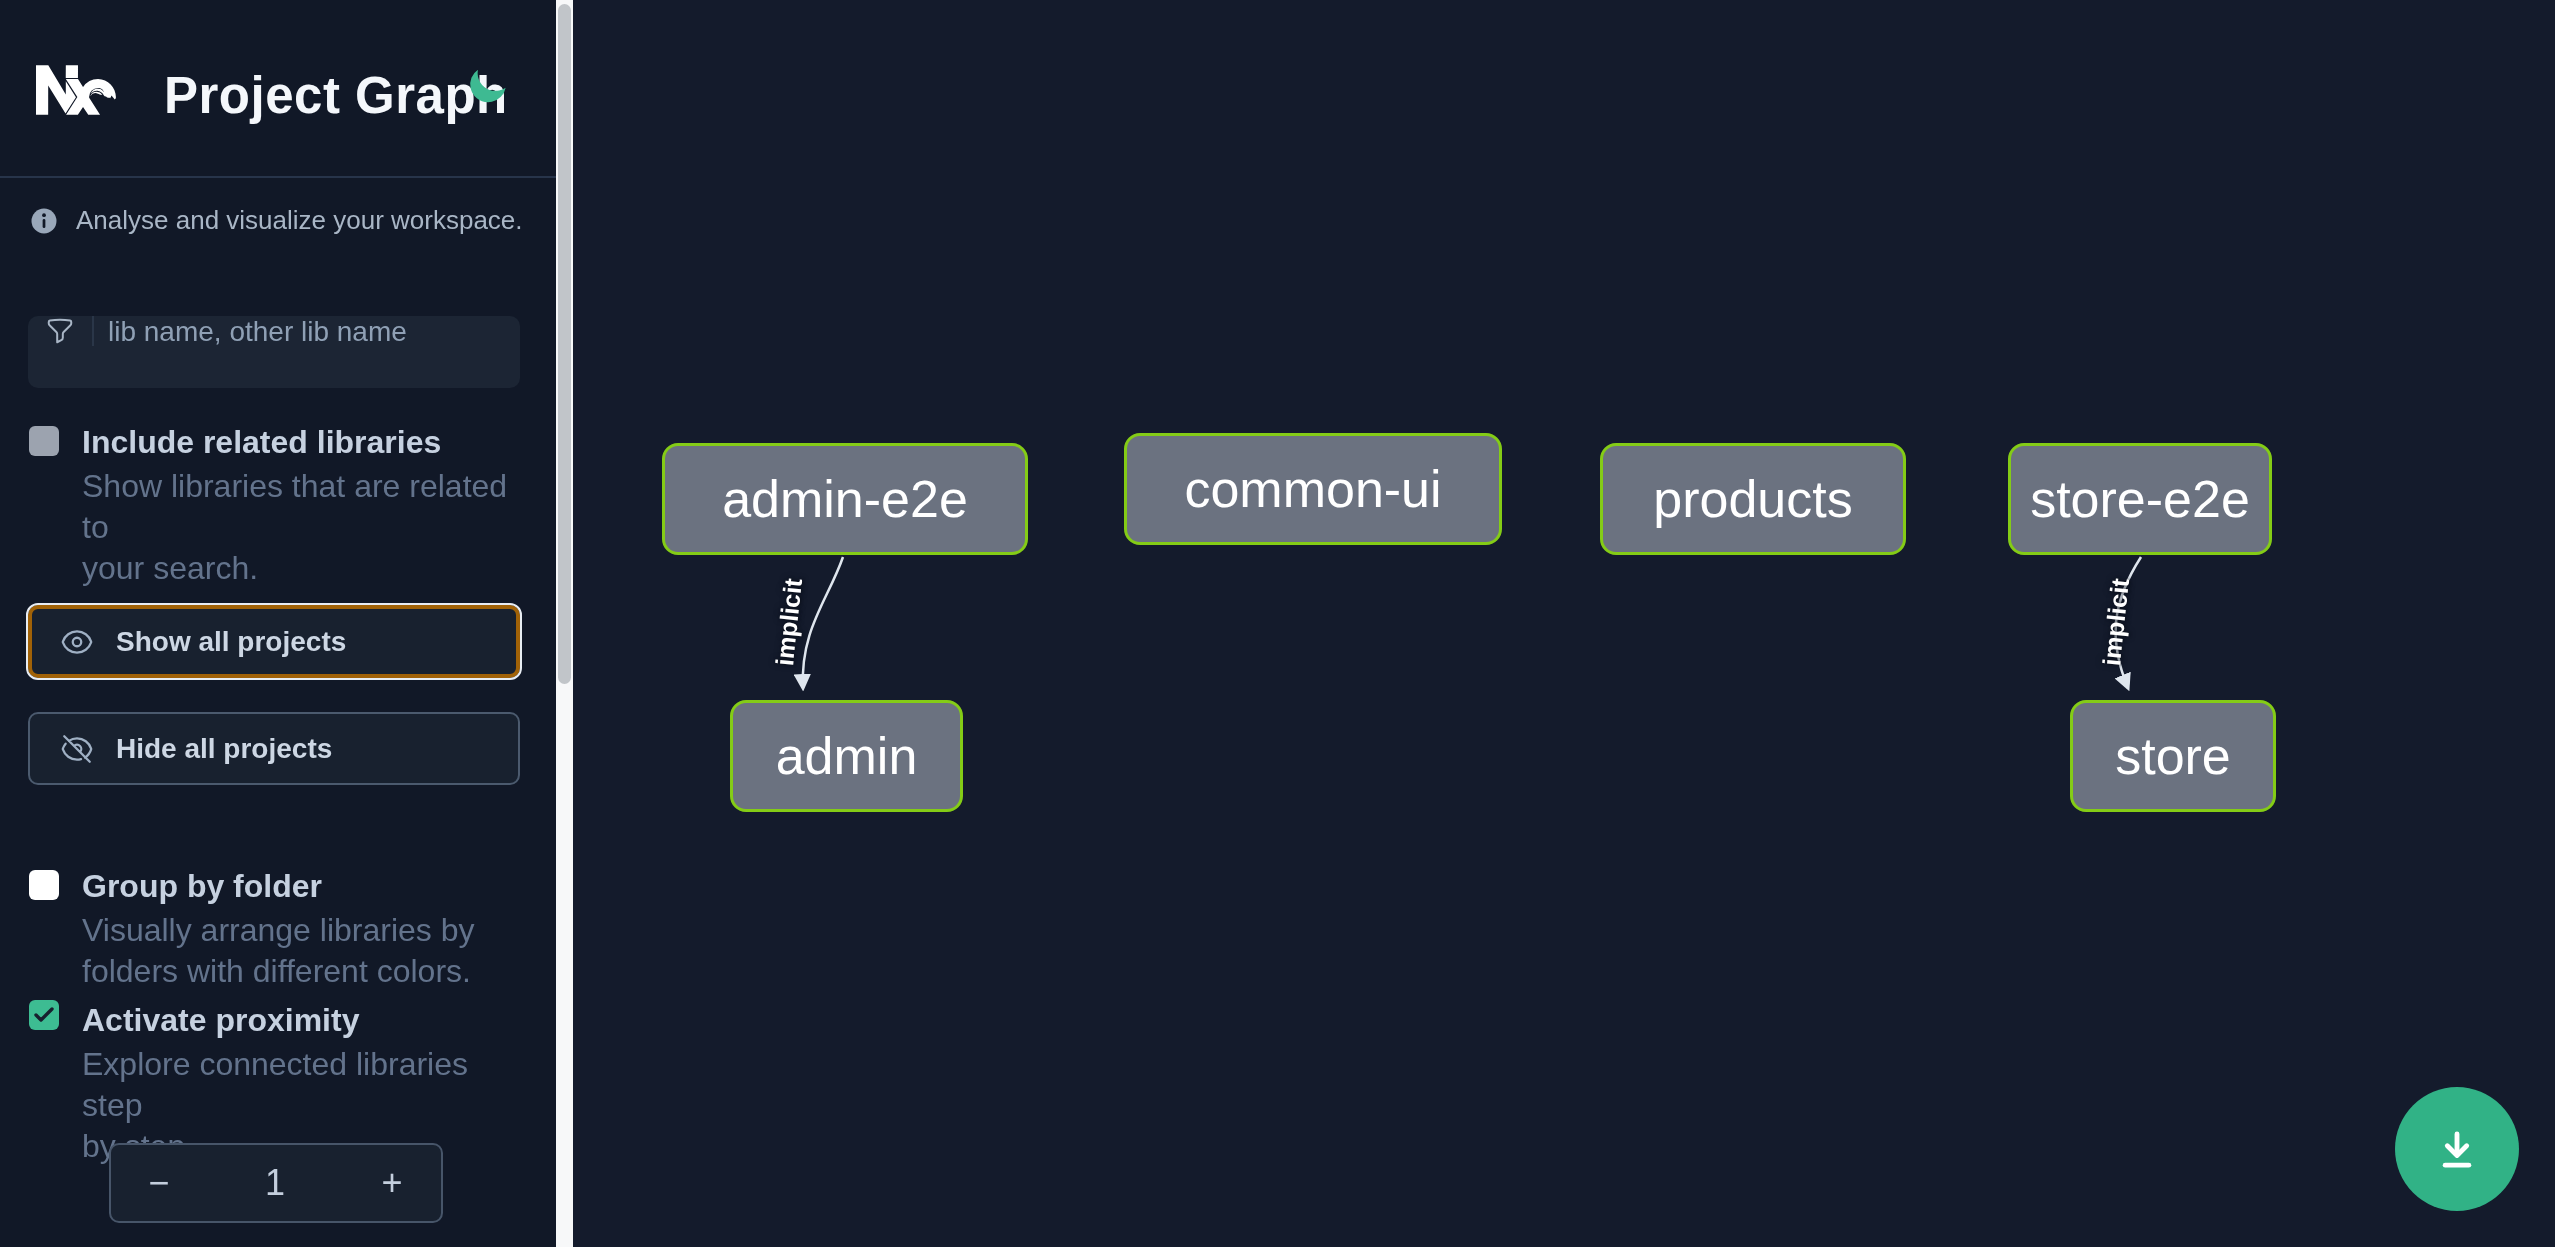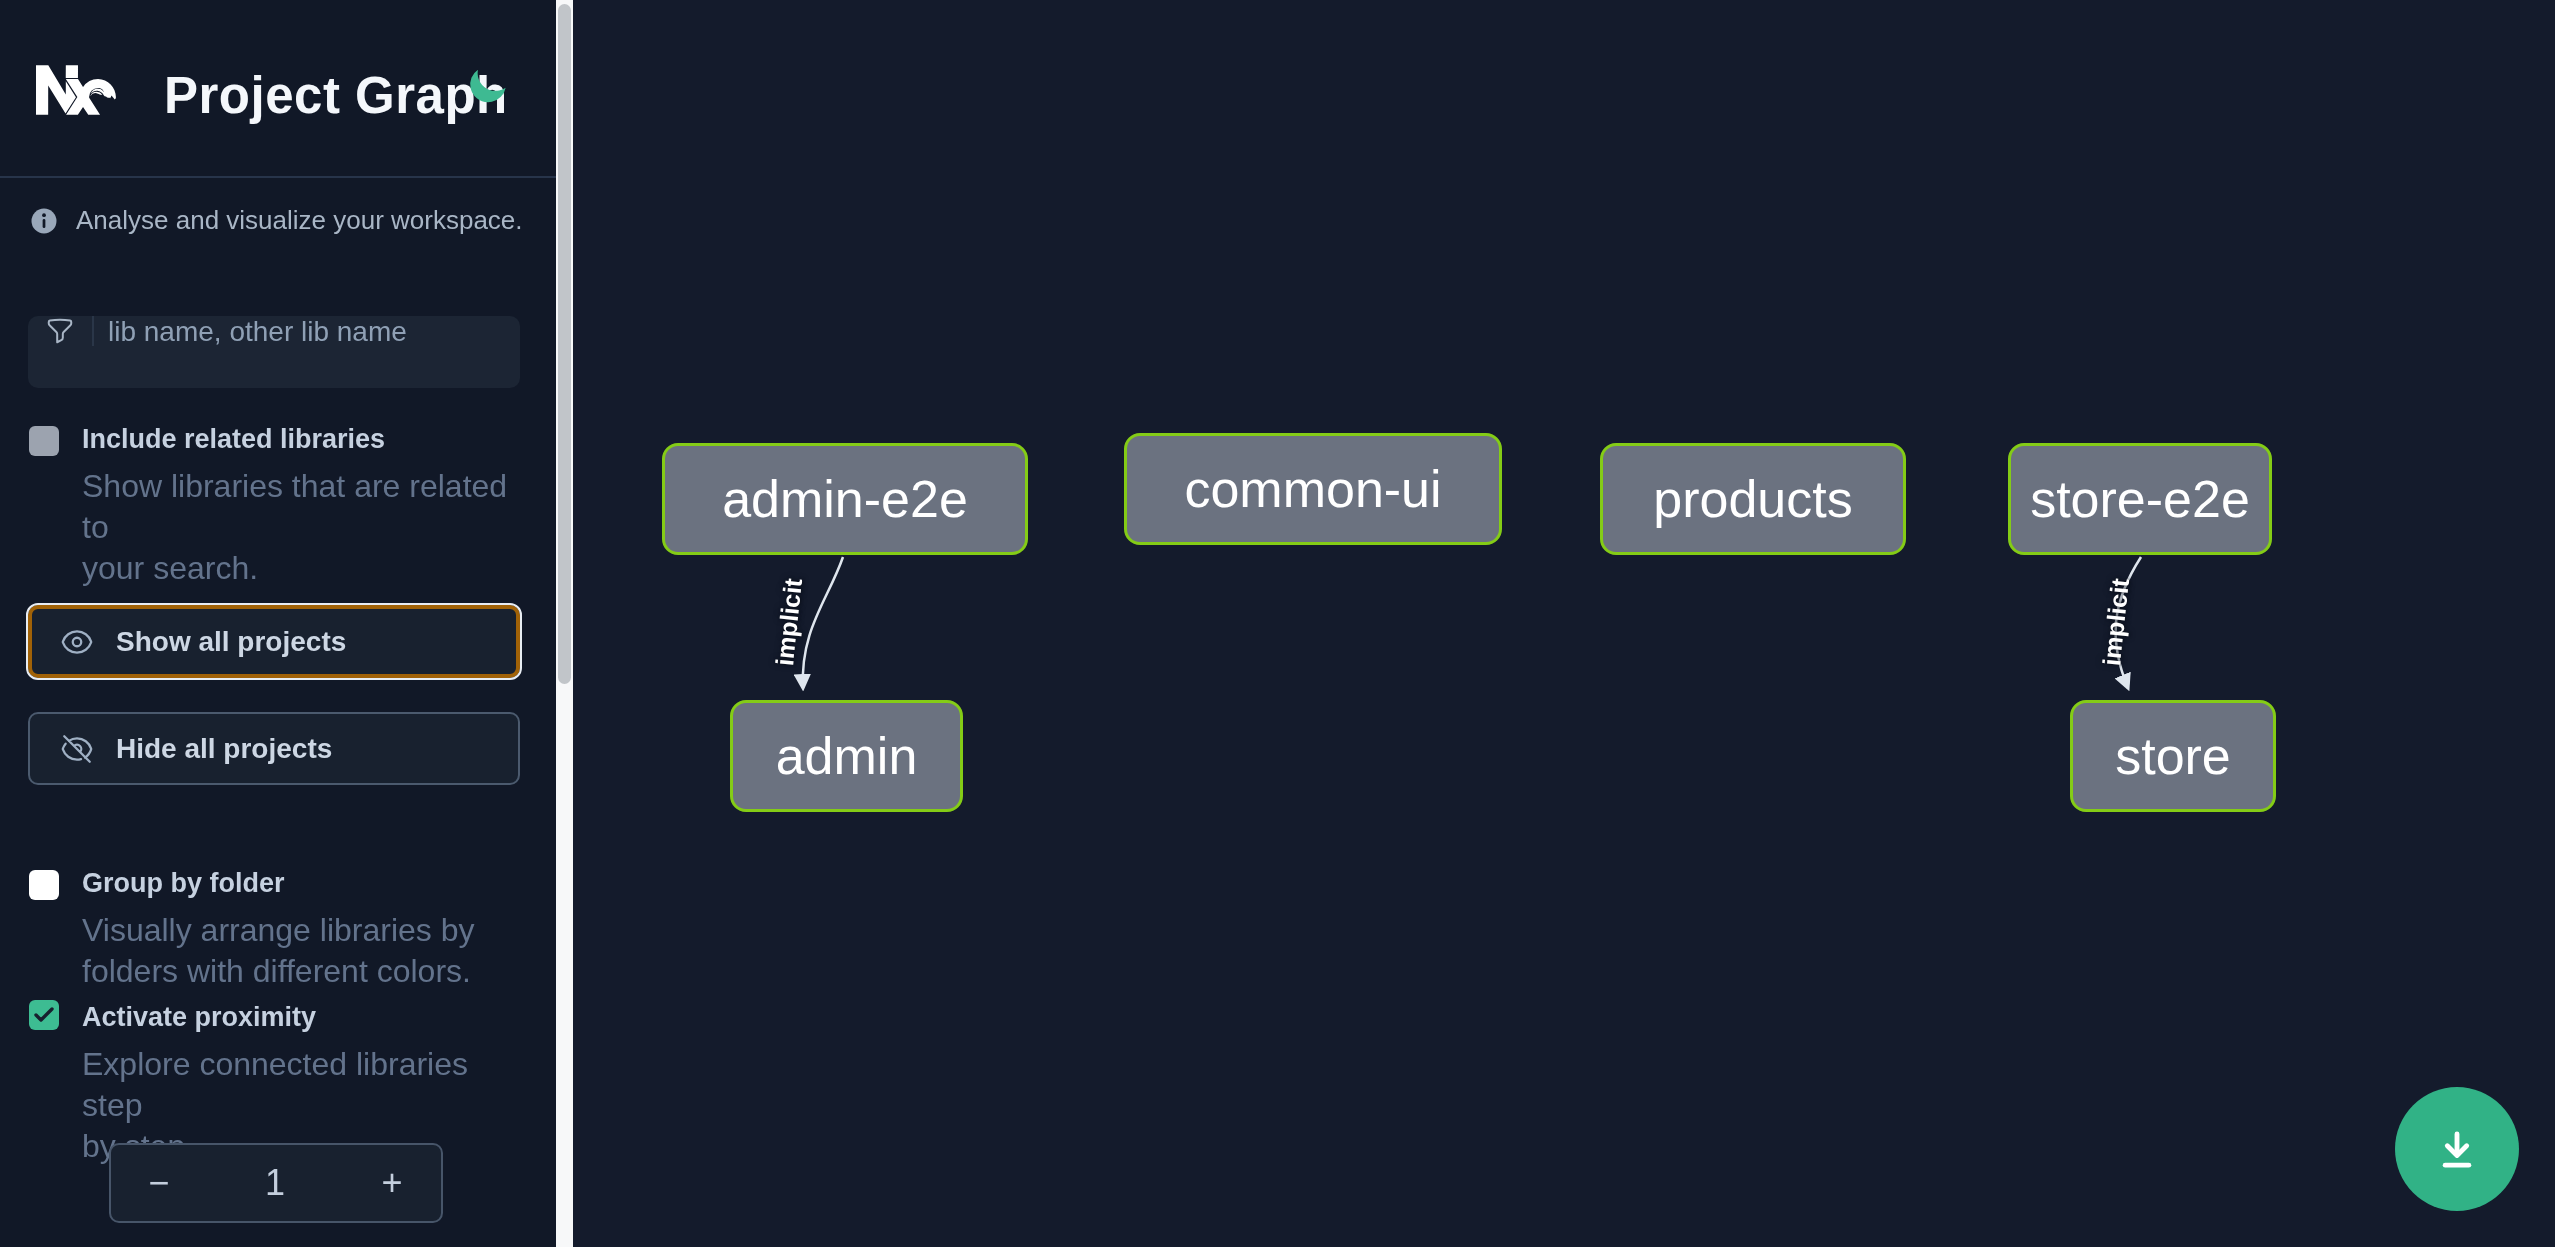--- a/index.html
+++ b/index.html
@@ -16,21 +16,21 @@
   
   .search-box{position:absolute;left:28px;top:316px;width:492px;height:72px;background:#1c2534;border-radius:10px;display:flex;align-items:flex-start;}
   .search-iconcell{width:64px;display:flex;align-items:center;justify-content:center;border-right:2px solid #2a3648;}
   .search-box input{flex:1;background:transparent;border:none;outline:none;color:#dbe4f0;font-size:28px;font-family:"Liberation Sans",sans-serif;padding:0 4px 0 14px;}
   .search-box input::placeholder{color:#8fa0b5;}
   
   .cb{position:absolute;left:29px;width:30px;height:30px;border-radius:6px;cursor:pointer;}
   .cb-gray{background:#9ca3af;}
   .cb-white{background:#ffffff;}
   .cb-green{background:#3dbc92;display:flex;align-items:center;justify-content:center;}
-  .opt-label{position:absolute;left:82px;font-size:27px;font-weight:700;color:#c6d1e0;}
+  .opt-label{position:absolute;left:82px;font-size:32px;font-weight:700;color:#c6d1e0;}
   .opt-desc{position:absolute;left:82px;width:440px;font-size:32px;line-height:41px;color:#63738c;white-space:pre-line;}
   
   .side-btn{position:absolute;left:28px;width:492px;height:73px;box-sizing:border-box;
     background:#18212f;border:2px solid #4b5a6e;border-radius:10px;display:flex;align-items:center;
     color:#cdd7e4;font-size:28px;font-weight:600;font-family:"Liberation Sans",sans-serif;cursor:pointer;padding:0 0 0 30px;gap:22px;}
   .side-btn.focused{border:4px solid #a16207;outline:2px solid #e8edf3;padding-left:28px;}
   
   .stepper{position:absolute;left:109px;top:1143px;width:334px;height:80px;box-sizing:border-box;display:flex;
     border:2px solid #475569;border-radius:10px;background:#18212f;overflow:hidden;}
   .stepper .seg{display:flex;align-items:center;justify-content:center;box-sizing:border-box;cursor:pointer;background:transparent;border:none;color:#c3cedd;font-size:36px;font-family:"Liberation Sans",sans-serif;}

